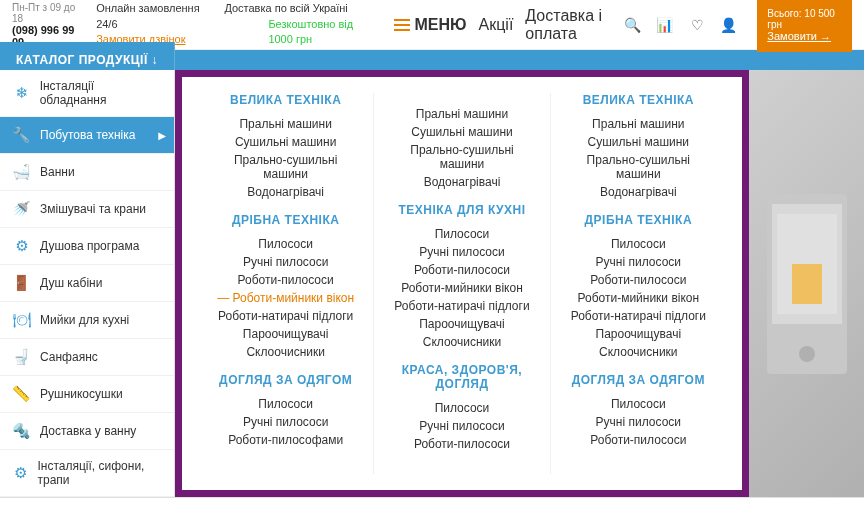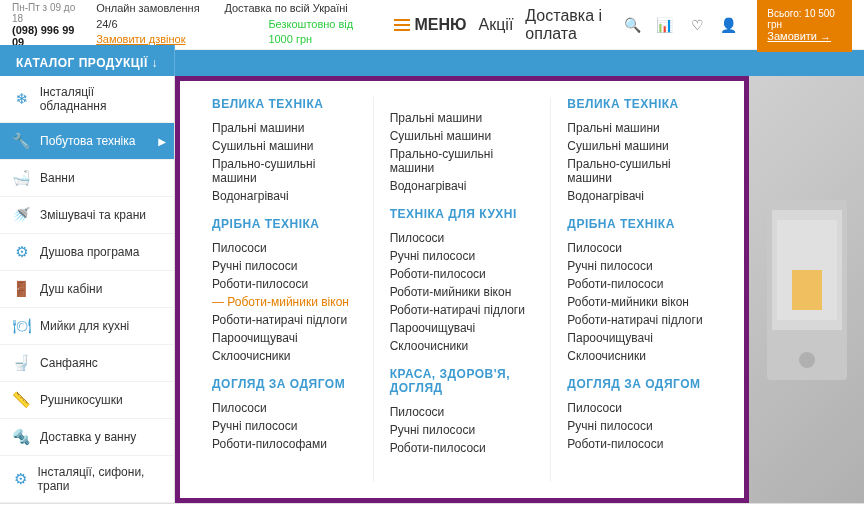--- a/index.html
+++ b/index.html
@@ -36,21 +36,21 @@
     .cart-total-label { font-size: 10px; }
     .cart-order-btn { font-size: 11px; text-decoration: underline; }
 
     
     .catalog-bar {
       background: #3d9bd1;
       color: #fff;
       display: flex;
       align-items: center;
       padding: 0 0 0 0;
-      height: 26px;
+      height: 20px;
     }
     .catalog-btn {
       background: #3d9bd1;
       color: #fff;
       font-size: 12px;
       font-weight: bold;
       padding: 0 16px;
       height: 36px;
       display: flex;
       align-items: center;
@@ -88,26 +88,27 @@
     }
     .sidebar-item.active { background: #3d9bd1; color: #fff; }
     .sidebar-item.active .sidebar-icon { color: #fff; }
     .sidebar-icon { font-size: 15px; width: 20px; text-align: center; color: #3d9bd1; }
     .sidebar-item.active .chevron { display: block; }
     .chevron { display: none; position: absolute; right: 8px; font-size: 10px; color: #fff; }
 
     
     .mega-menu {
       background: #fff;
-      border: 5px solid #701a75;
+      border: 7px solid #701a75;
       display: flex;
       gap: 0;
       padding: 16px;
       flex: 1;
       min-height: 360px;
+      text-align: center;
     }
     .mega-col {
       flex: 1;
       padding: 0 16px;
       border-right: 1px solid #f0f0f0;
     }
     .mega-col:last-child { border-right: none; }
     .mega-section-title {
       font-size: 12px;
       font-weight: bold;

